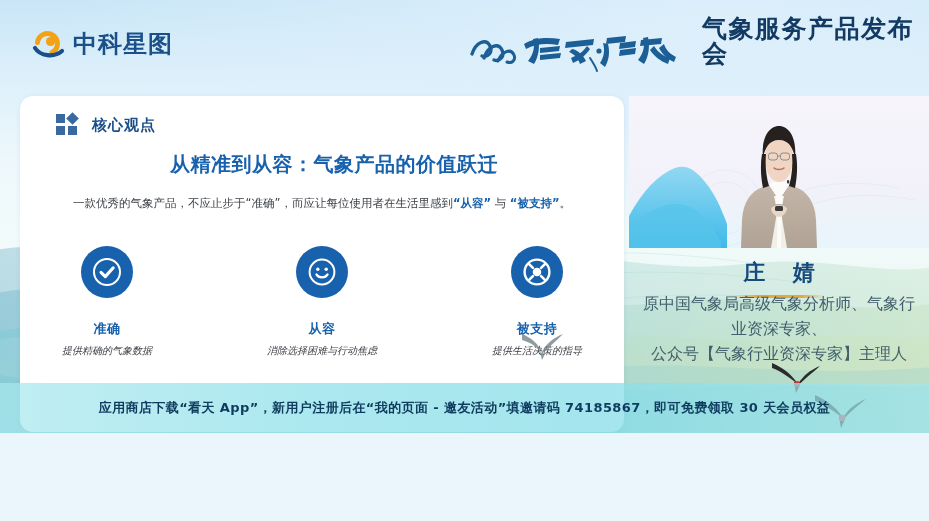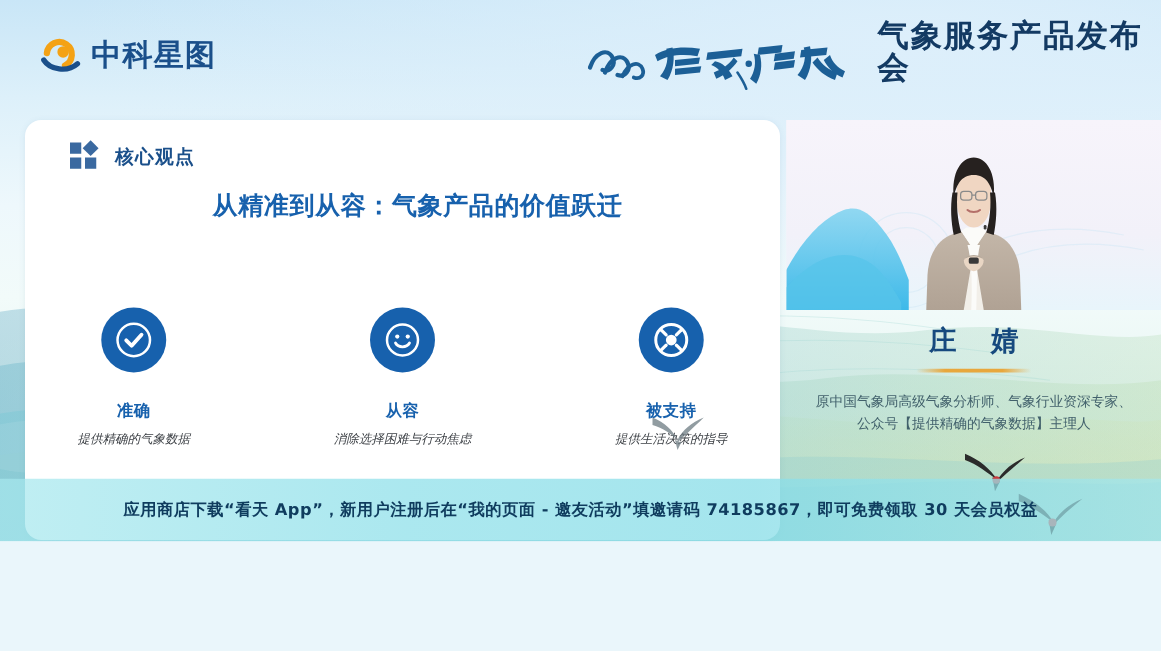--- a/index.html
+++ b/index.html
@@ -123,22 +123,22 @@
     font-size:22px; font-weight:bold; color:#16497e; letter-spacing:10px;
     text-indent:10px;
     font-family:"DejaVu Sans","Liberation Sans",sans-serif;
   }
   .pres-rule {
     position:absolute; left:50%; transform:translateX(-50%); top:199px;
     width:92px; height:3px;
     background:linear-gradient(90deg,rgba(232,167,61,0) 0%,#e8a73d 25%,#e8a73d 75%,rgba(232,167,61,0) 100%);
   }
   .pres-bio {
-    position:absolute; left:10px; right:10px; top:217px;
-    text-align:center; font-size:11px; color:#41606b; line-height:1.55;
+    position:absolute; left:10px; right:10px; top:196px;
+    text-align:center; font-size:16px; color:#41606b; line-height:1.55;
     font-family:"DejaVu Sans","Liberation Sans",sans-serif;
   }
 
   
   .swallow { position:absolute; }
   .swallow svg { display:block; }
 
   
   .banner {
     position:absolute; left:0; bottom:0; width:929px; height:50px;
@@ -250,20 +250,23 @@
         <span class="sq a"></span>
           <span class="sq b"></span>
           <span class="sq c"></span>
           <span class="sq d"></span>
       </span>
       <span class="card-head-label">核心观点</span>
     </div>
 
     <div class="headline">从精准到从容：气象产品的价值跃迁</div>
 
+    <div class="subline">
+      <span>一款优秀的气象产品，不应止步于“准确”，而应让每位使用者在生活里感到</span><span class="hl">“从容”</span> <span>与</span> <span class="hl">“被支持”</span><span>。</span>
+    </div>
 
     <div class="pillars">
 
       <div class="pillar">
         <div class="pillar-icon">
           <svg width="30" height="30" viewBox="0 0 30 30">
             <circle cx="15" cy="15" r="13" fill="none" stroke="#ffffff" stroke-width="2"></circle>
             <path d="M9,15.3 L13.3,19.6 L21.2,10.8" fill="none" stroke="#ffffff" stroke-width="3.1" stroke-linecap="round" stroke-linejoin="round"></path>
           </svg>
         </div>
@@ -355,21 +358,21 @@
           </g>
           <path d="M145,72 C147,74 153,74 155,72" fill="none" stroke="#b4706a" stroke-width="1.6" stroke-linecap="round"></path>
         </g>
       </svg>
     </div>
 
     <div class="pres-name">庄 婧</div>
     <div class="pres-rule"></div>
     <div class="pres-bio">
       <div>原中国气象局高级气象分析师、气象行业资深专家、</div>
-      <div>公众号【提供精确的气象数据】主理人</div>
+      <div>公众号【气象行业资深专家】主理人</div>
     </div>
   </div>
 
   <div class="swallow" style="left:520px; top:330px;">
     <svg width="46" height="34" viewBox="0 0 46 34">
       <g fill="#6d7b82" opacity=".75">
         <path d="M2,4 C12,8 18,14 22,22 C18,18 10,12 2,10 Z"></path>
         <path d="M22,22 C26,14 33,8 43,4 C35,12 28,18 22,24 Z"></path>
         <path d="M20,22 L25,24 L22,30 Z"></path>
       </g>

